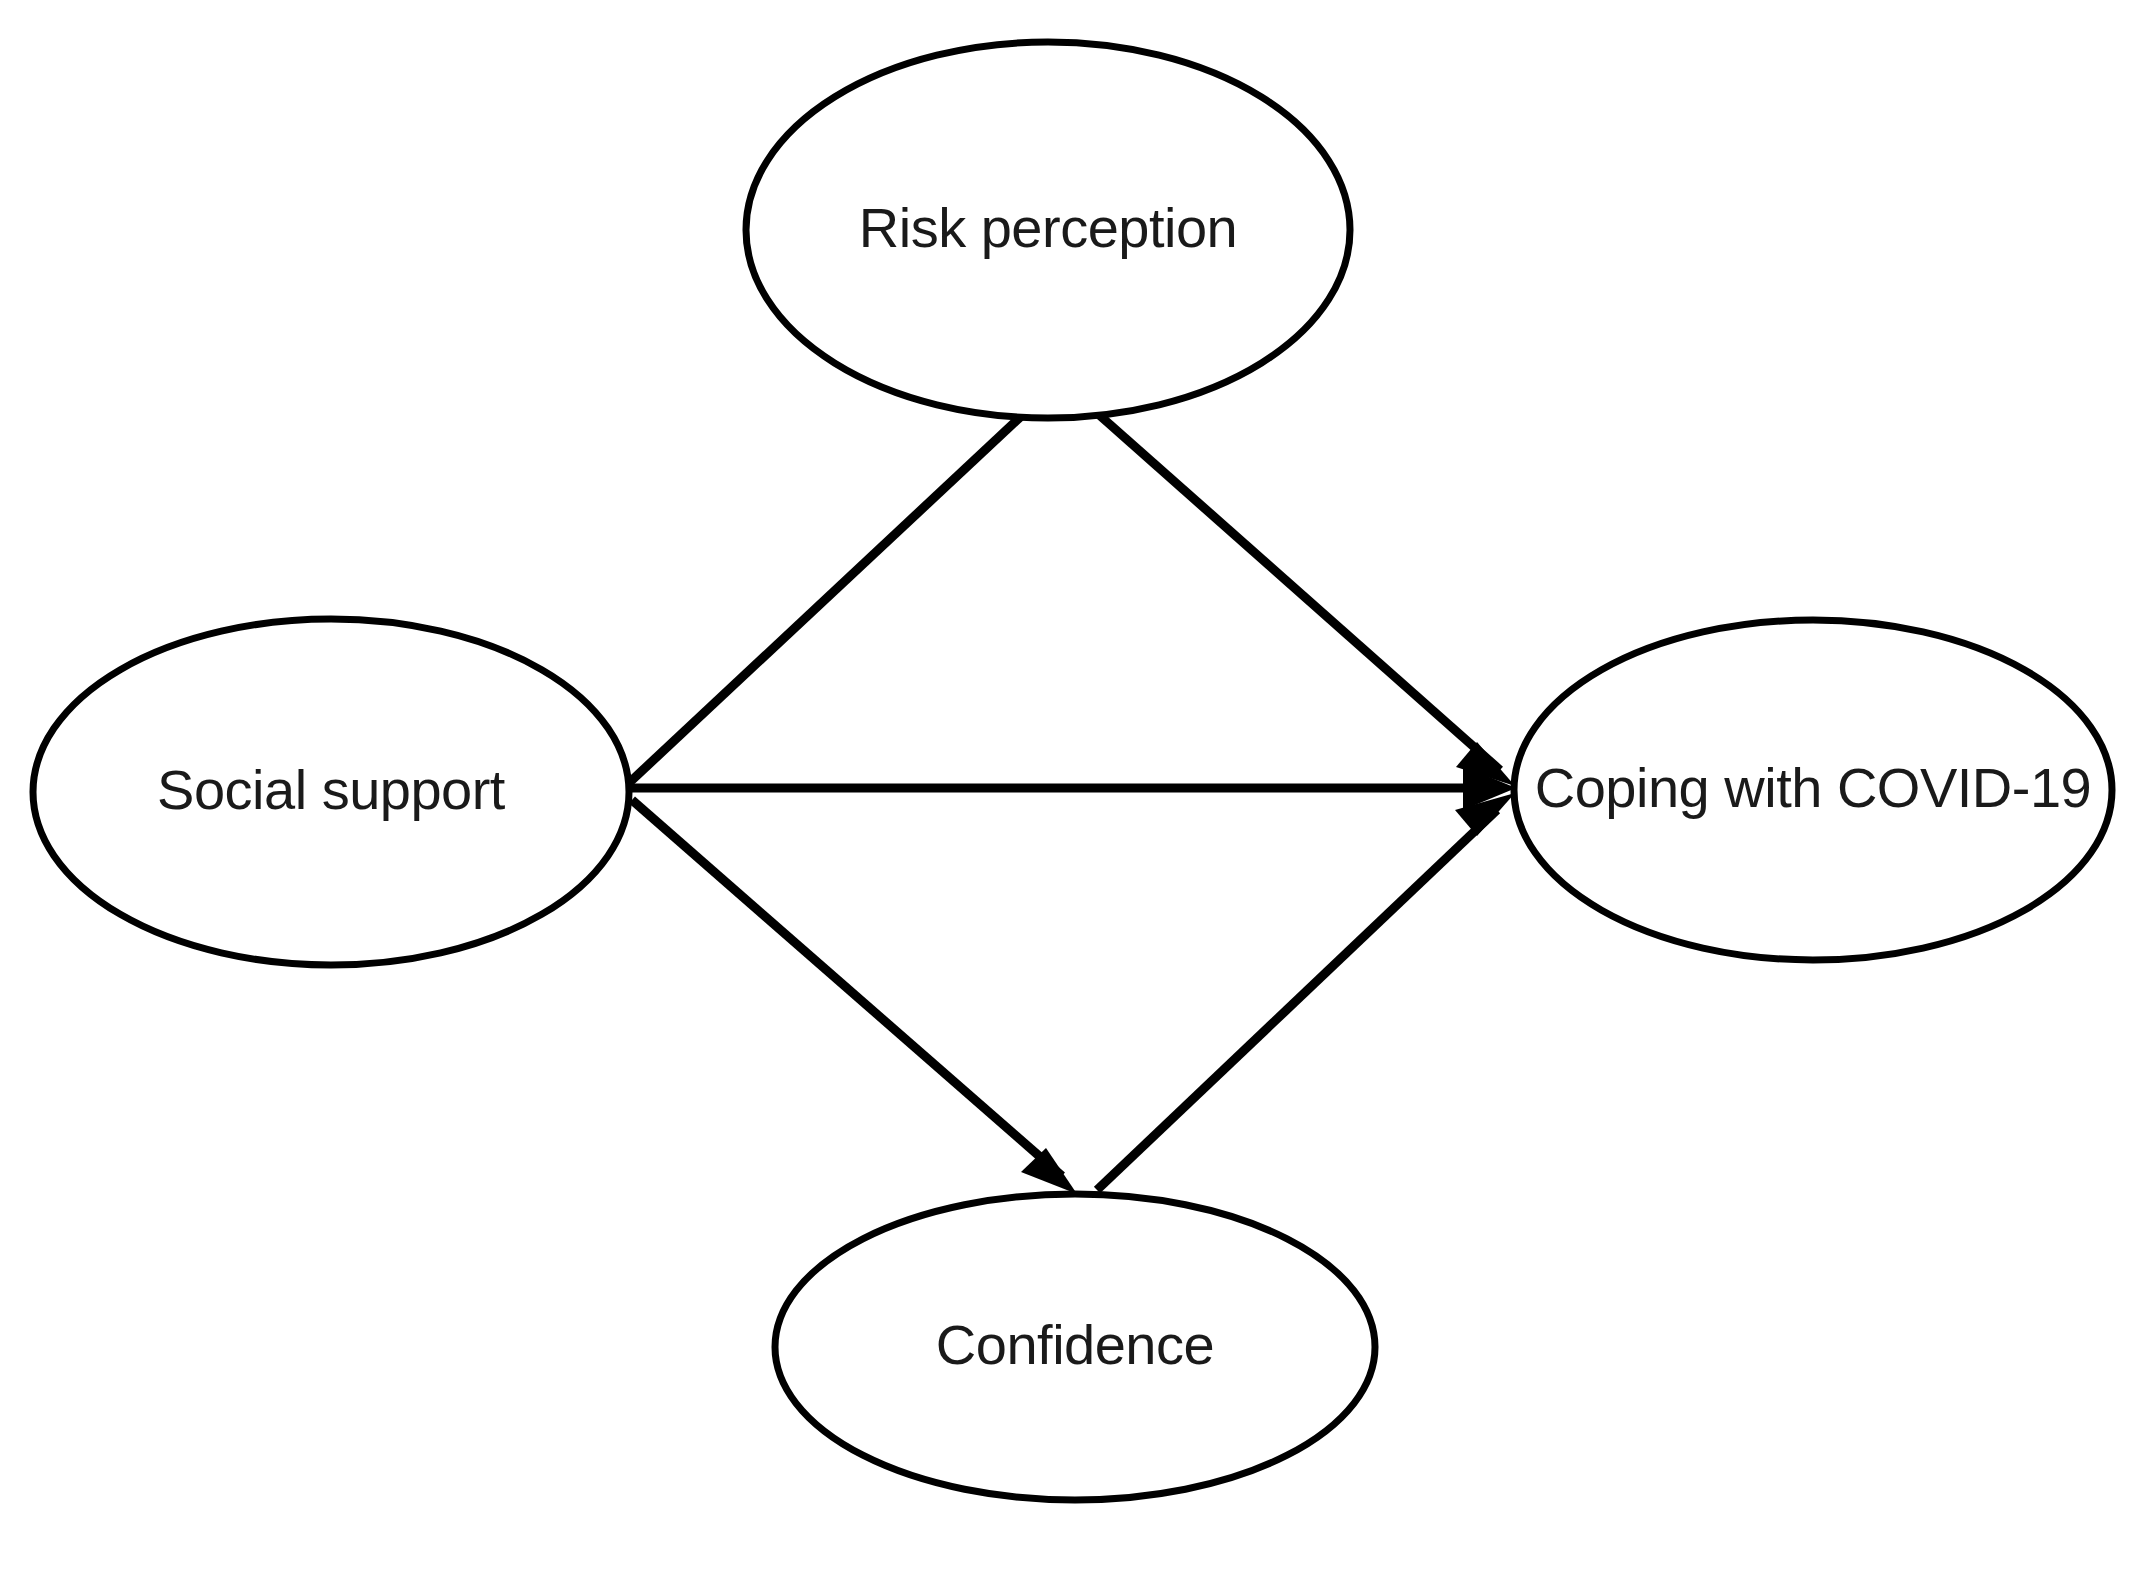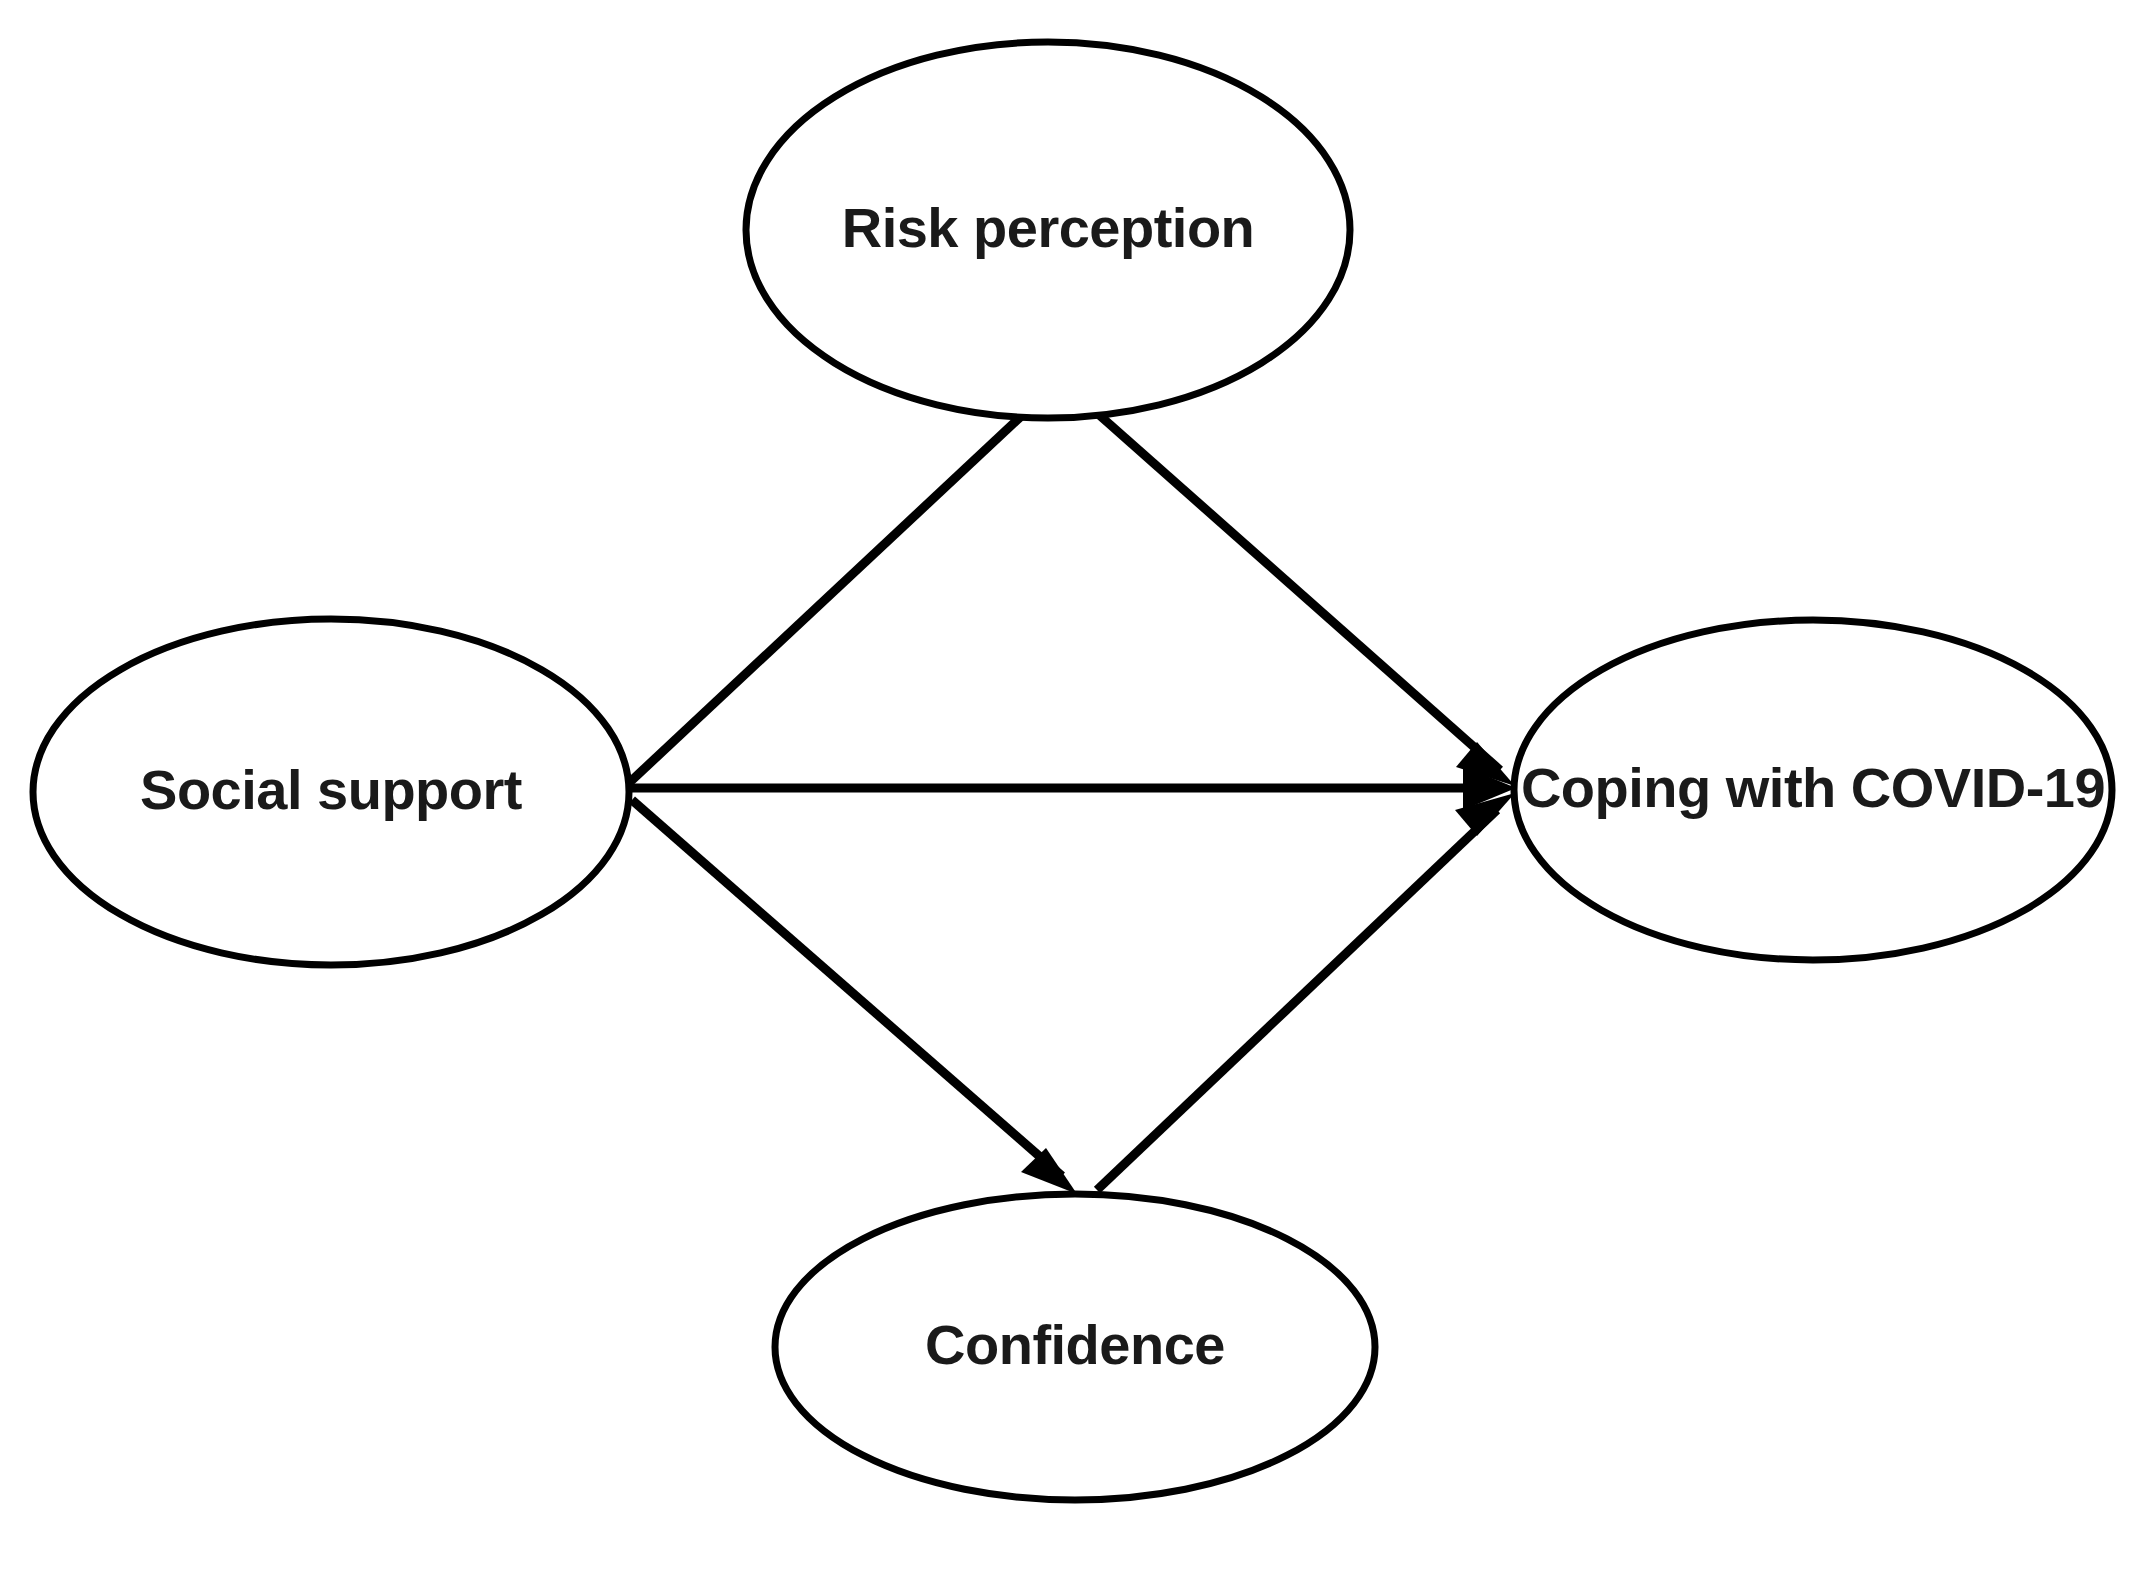--- a/index.html
+++ b/index.html
@@ -12,21 +12,20 @@
     width: 2150px;
     height: 1574px;
     overflow: hidden;
     font-family: "Liberation Sans", sans-serif;
   }
   #diagram-root {
     position: relative;
     width: 2150px;
     height: 1242px;
     background: #ffffff;
-    font-weight: bold;
   }
   svg#model-svg {
     display: block;
     width: 2150px;
     height: 1574px;
   }
   .node-ellipse {
     fill: #ffffff;
     stroke: #000000;
     stroke-width: 7;

